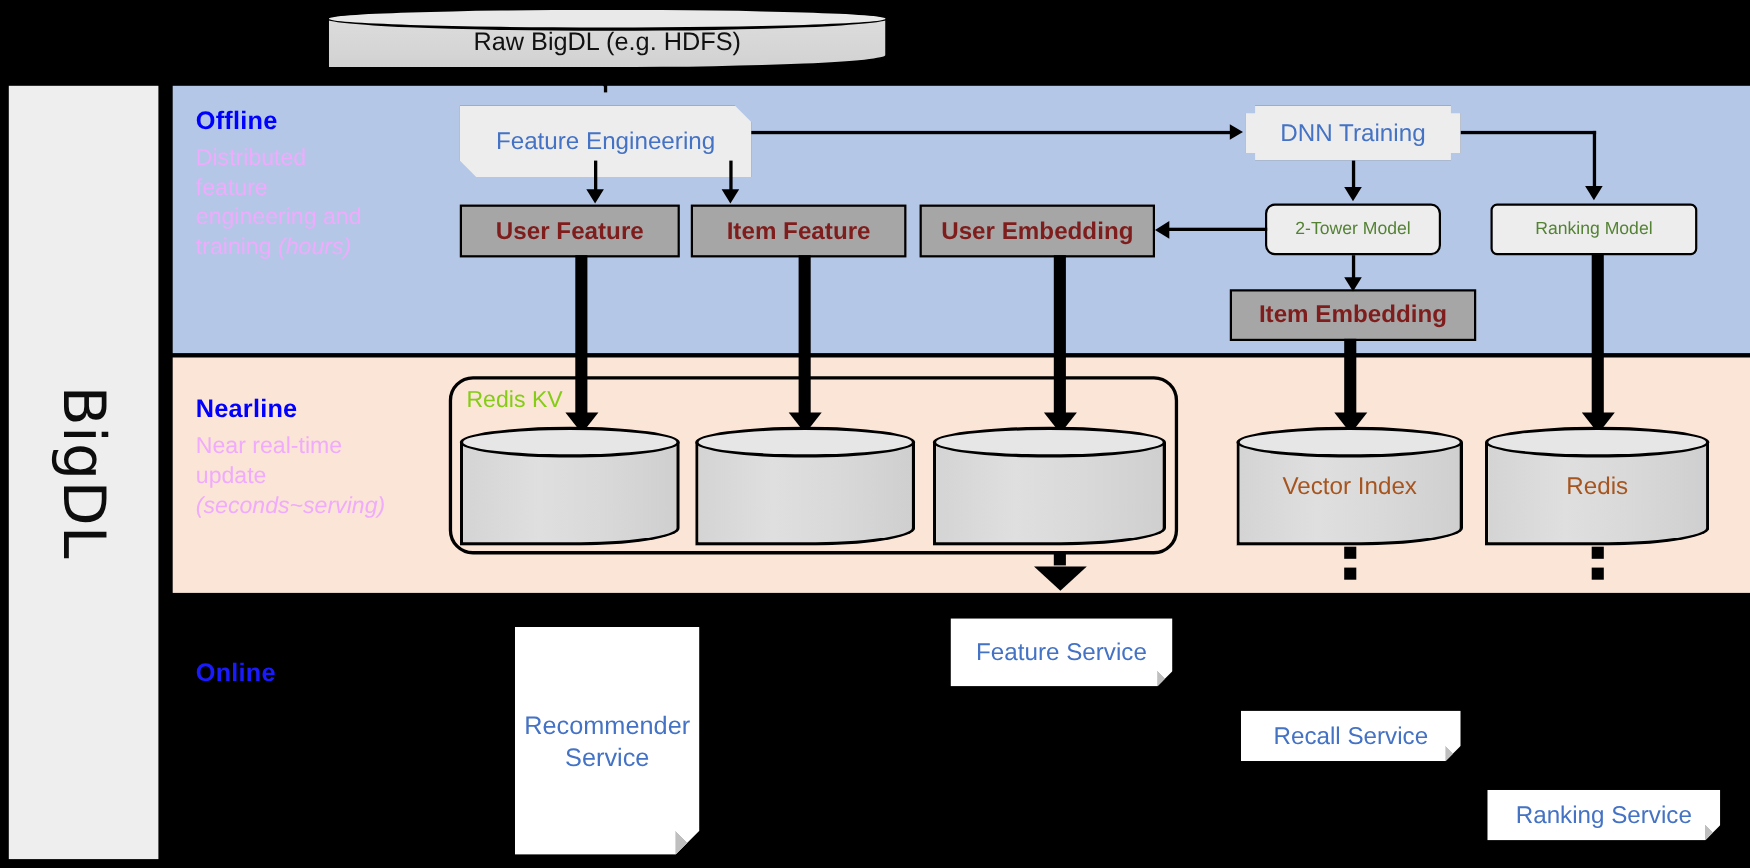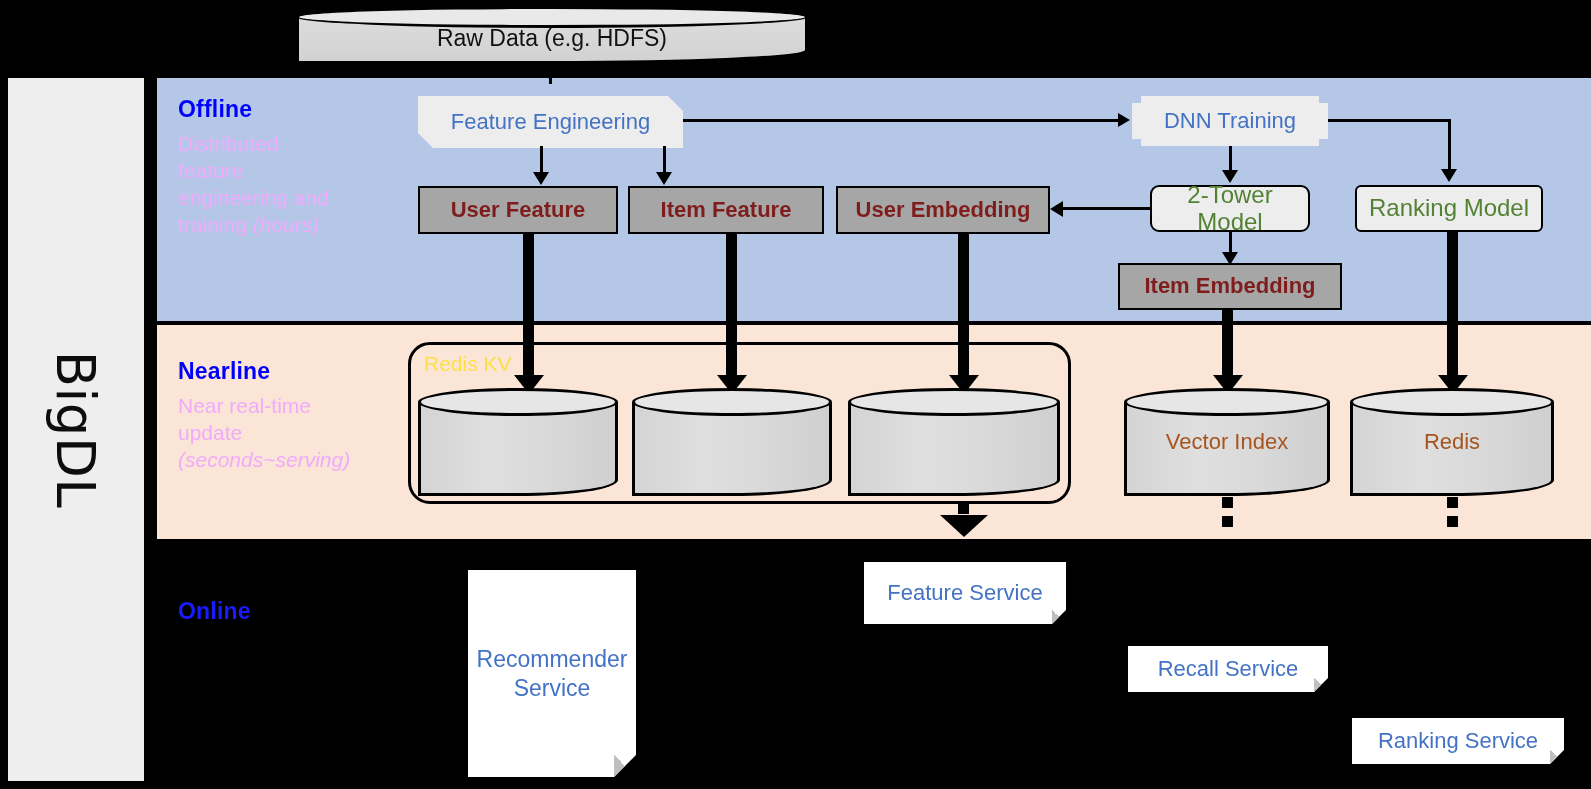--- a/index.html
+++ b/index.html
@@ -28,24 +28,24 @@
   #cap-online .band-title,#cap-online .band-desc{}
   #cap-online .band-title{color:#1a1aff;}
   #cap-online .band-desc{color:#6e6e6e;}
 
   
   .node{display:flex;align-items:center;justify-content:center;text-align:center;
         line-height:1.12;}
   .gray{background:#a6a6a6;border:2.5px solid #000;font-size:22px;color:#7f1d1d;font-weight:bold;}
   .lightbox{background:#ededed;border:2.5px solid #000;}
   .blue-txt{color:#4472c4;font-size:22px;}
-  .green-txt{color:#548235;font-size:24px;}
-
-  
-  #feature-engineering{left:418px;top:96px;width:265px;height:52px;background:#ededed;
+  .green-txt{color:#548235;font-size:16px;}
+
+  
+  #feature-engineering{left:418px;top:96px;width:265px;height:65px;background:#ededed;
       -webkit-clip-path:polygon(0 0,calc(100% - 15px) 0,100% 15px,100% 100%,15px 100%,0 calc(100% - 15px));
       clip-path:polygon(0 0,calc(100% - 15px) 0,100% 15px,100% 100%,15px 100%,0 calc(100% - 15px));
       filter:drop-shadow(1.5px 0 0 #000) drop-shadow(-1.5px 0 0 #000) drop-shadow(0 1.5px 0 #000) drop-shadow(0 -1.5px 0 #000);}
 
   
   #dnn-training{left:1132px;top:96px;width:196px;height:50px;background:#ededed;
       -webkit-clip-path:polygon(9px 0,calc(100% - 9px) 0,calc(100% - 9px) 7px,100% 7px,100% calc(100% - 7px),calc(100% - 9px) calc(100% - 7px),calc(100% - 9px) 100%,9px 100%,9px calc(100% - 7px),0 calc(100% - 7px),0 7px,9px 7px);
       clip-path:polygon(9px 0,calc(100% - 9px) 0,calc(100% - 9px) 7px,100% 7px,100% calc(100% - 7px),calc(100% - 9px) calc(100% - 7px),calc(100% - 9px) 100%,9px 100%,9px calc(100% - 7px),0 calc(100% - 7px),0 7px,9px 7px);
       filter:drop-shadow(1.5px 0 0 #000) drop-shadow(-1.5px 0 0 #000) drop-shadow(0 1.5px 0 #000) drop-shadow(0 -1.5px 0 #000);}
 
@@ -53,21 +53,21 @@
   #ranking-model{left:1355px;top:185px;width:188px;height:47px;border-radius:6px;}
 
   #user-feature{left:418px;top:186px;width:200px;height:48px;}
   #item-feature{left:628px;top:186px;width:196px;height:48px;}
   #user-embedding{left:836px;top:186px;width:214px;height:48px;}
   #item-embedding{left:1118px;top:263px;width:224px;height:47px;}
 
   
   #redis-kv-box{left:408px;top:342px;width:663px;height:162px;border:3px solid #000;
                 border-radius:22px;background:transparent;}
-  #redis-kv-label{left:424px;top:352px;font-size:21px;color:#fde047;}
+  #redis-kv-label{left:424px;top:352px;font-size:21px;color:#84cc16;}
 
   
   .cyl{position:absolute;}
   .cyl .body{position:absolute;left:0;right:0;top:14px;bottom:0;
       background:linear-gradient(to right,#d4d4d4 0%,#dfdfdf 35%,#d9d9d9 65%,#cfcfcf 100%);
       border:3px solid #000;border-radius:0 0 50%/0 0 16px 16px;
       border-top:none;}
   .cyl .top{position:absolute;left:0;right:0;top:0;height:28px;
       background:#e6e6e6;border:3px solid #000;border-radius:50%;box-sizing:border-box;}
   .cyl .cap-label{position:absolute;left:0;right:0;top:50%;transform:translateY(-50%);
@@ -121,21 +121,21 @@
 <div class="abs" id="band-nearline"></div>
 <div class="abs" id="band-online"></div>
 
 <div class="abs" id="bigdl">
   <span id="bigdl-label">BigDL</span>
 </div>
 
 <div class="cyl" id="raw-data">
   <div class="body"></div>
   <div class="top"></div>
-  <div class="cap-label">Raw Data (e.g. HDFS)</div>
+  <div class="cap-label">Raw BigDL (e.g. HDFS)</div>
 </div>
 
 <div class="line thin abs" style="left:549px;top:64px;height:20px;"></div>
 <div class="ahead down abs" style="left:542px;top:62px;border-left-width:14px;border-right-width:14px;border-top-width:18px;left:536px;"></div>
 
 <div class="abs" id="cap-offline">
   <div class="band-title">Offline</div>
   <div class="band-desc">
     <span>Distributed</span><br>
     <span>feature</span><br>

